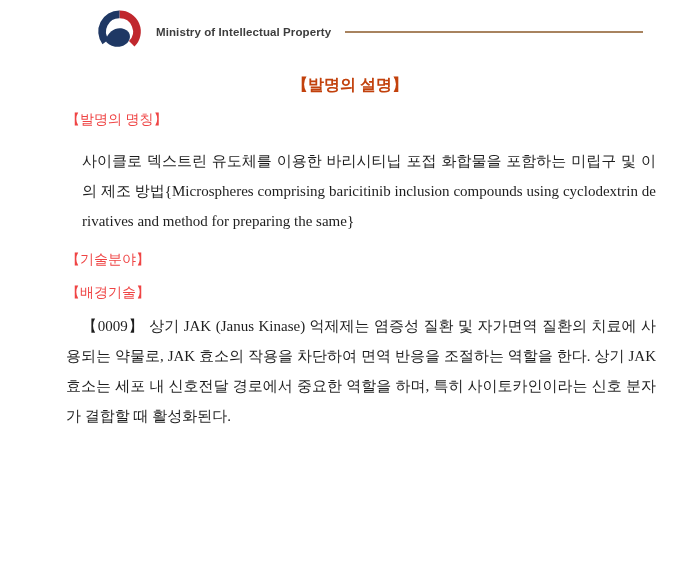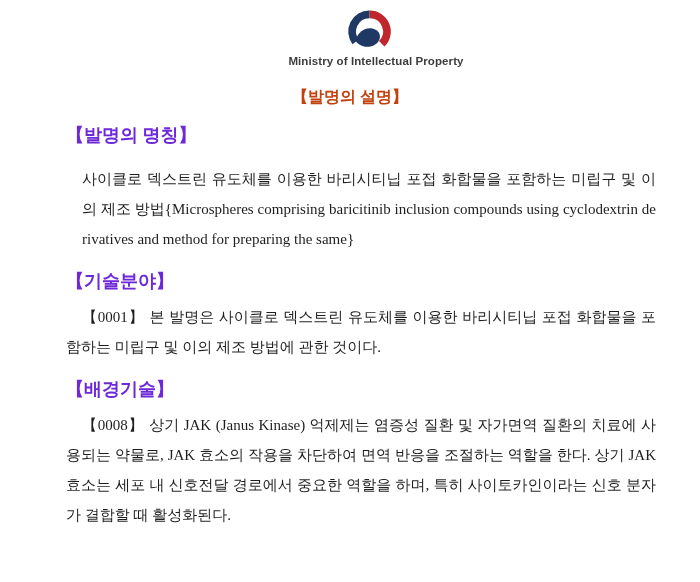--- a/index.html
+++ b/index.html
@@ -7,21 +7,20 @@
     width: 700px; height: 582px;
     background: #ffffff;
     color: #1e1e1e;
     font-family: "Liberation Serif", "DejaVu Serif", serif;
     overflow: hidden;
   }
   .header {
     display: flex;
     align-items: center;
     padding: 8px 57px 0 96px;
-    flex-direction: column;
   }
   .logo { width: 47px; height: 47px; flex: 0 0 auto; }
   .agency {
     font-family: "Liberation Sans", "DejaVu Sans", sans-serif;
     font-size: 11.5px;
     font-weight: 700;
     color: #3d3d3d;
     margin-left: 13px;
     white-space: nowrap;
     letter-spacing: 0.1px;
@@ -34,23 +33,23 @@
   }
   .doc-title {
     text-align: center;
     font-size: 16px;
     font-weight: 700;
     color: #c2410c;
     margin: 20px 0 0 0;
   }
   .content { padding: 0 44px 0 66px; }
   .sec-heading {
-    font-size: 18px;
-    font-weight: 700;
-    color: #6d28d9;
+    font-size: 14px;
+    font-weight: 400;
+    color: #ef4444;
     margin: 15px 0 9px 0;
   }
   .name-para {
     margin: 17px 0 2px 16px;
     font-size: 15px;
     line-height: 30px;
     text-align: justify;
     word-break: break-all;
   }
   .num-para {
@@ -85,26 +84,23 @@
 
   <div class="content">
 
     <div>
       <div class="sec-heading">【발명의 명칭】</div>
       <p class="name-para">사이클로 덱스트린 유도체를 이용한 바리시티닙 포접 화합물을 포함하는 미립구 및 이의 제조 방법{Microspheres comprising baricitinib inclusion compounds using cyclodextrin derivatives and method for preparing the same}</p>
     </div>
 
     <div>
       <div class="sec-heading">【기술분야】</div>
-      <p class="num-para">
-        <span class="pnum">【0001】</span><span>본 발명은 사이클로 덱스트린 유도체를 이용한 바리시티닙 포접 화합물을 포함하는 미립구 및 이의 제조 방법에 관한 것이다.</span>
-      </p>
     </div>
 
     <div>
       <div class="sec-heading">【배경기술】</div>
       <p class="num-para">
-        <span class="pnum">【0008】</span><span>상기 JAK (Janus Kinase) 억제제는 염증성 질환 및 자가면역 질환의 치료에 사용되는 약물로, JAK 효소의 작용을 차단하여 면역 반응을 조절하는 역할을 한다. 상기 JAK 효소는 세포 내 신호전달 경로에서 중요한 역할을 하며, 특히 사이토카인이라는 신호 분자가 결합할 때 활성화된다.</span>
+        <span class="pnum">【0009】</span><span>상기 JAK (Janus Kinase) 억제제는 염증성 질환 및 자가면역 질환의 치료에 사용되는 약물로, JAK 효소의 작용을 차단하여 면역 반응을 조절하는 역할을 한다. 상기 JAK 효소는 세포 내 신호전달 경로에서 중요한 역할을 하며, 특히 사이토카인이라는 신호 분자가 결합할 때 활성화된다.</span>
       </p>
     </div>
 
   </div>
 </div>
 
 </body></html>

